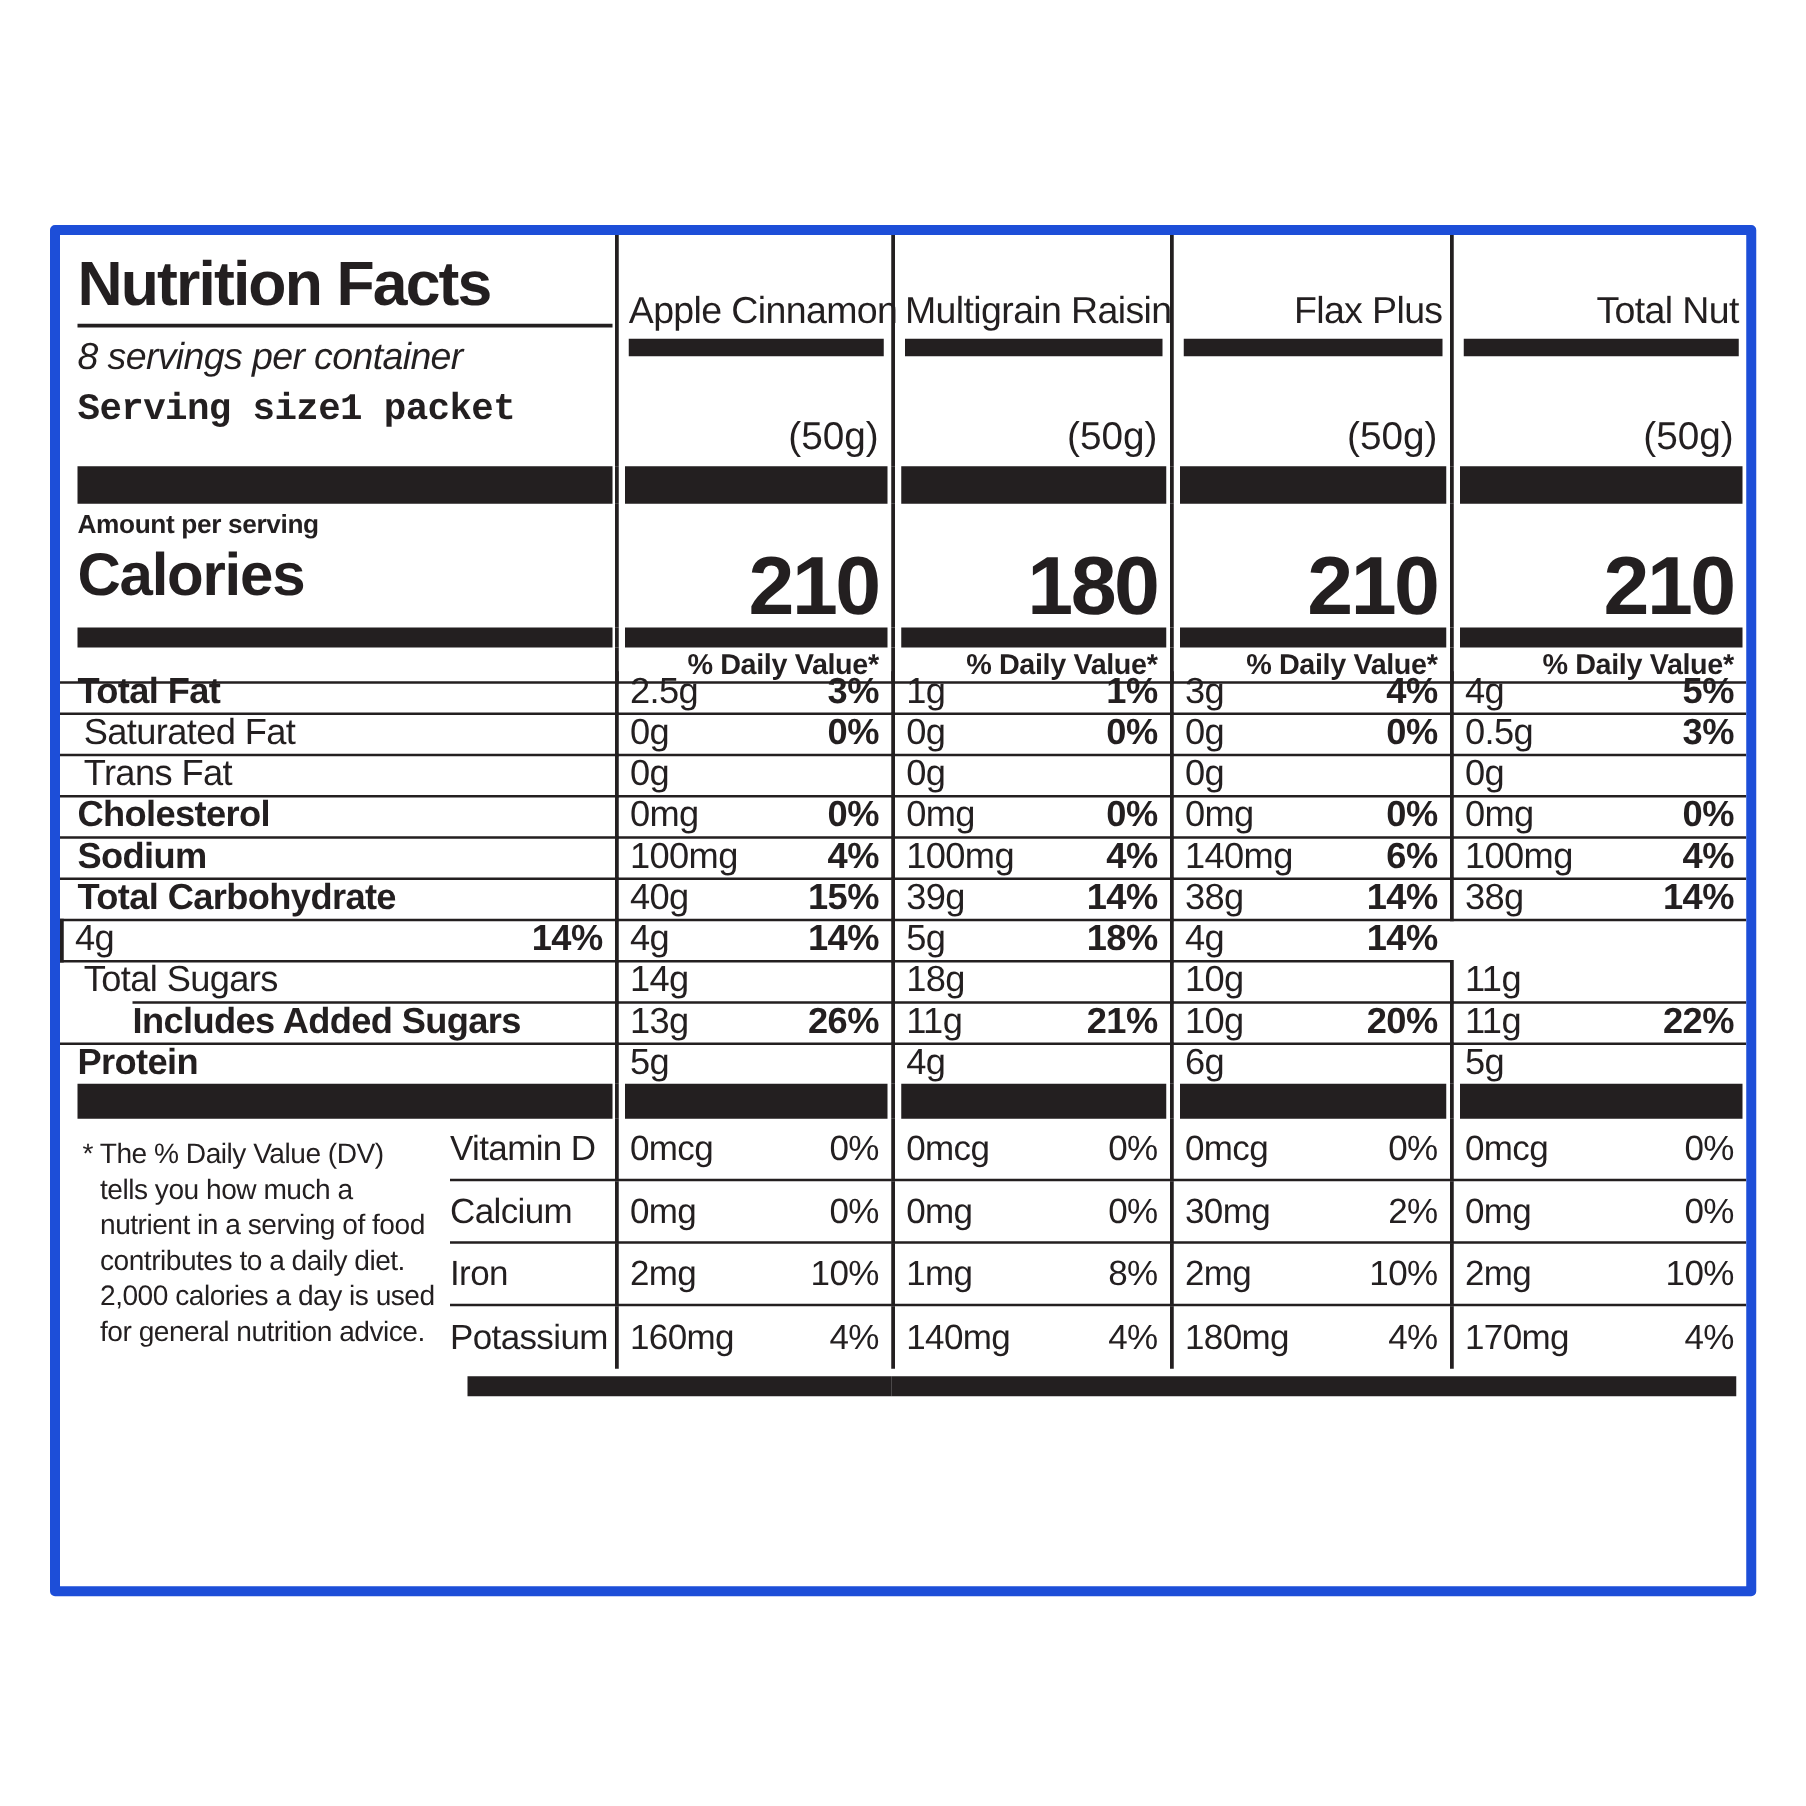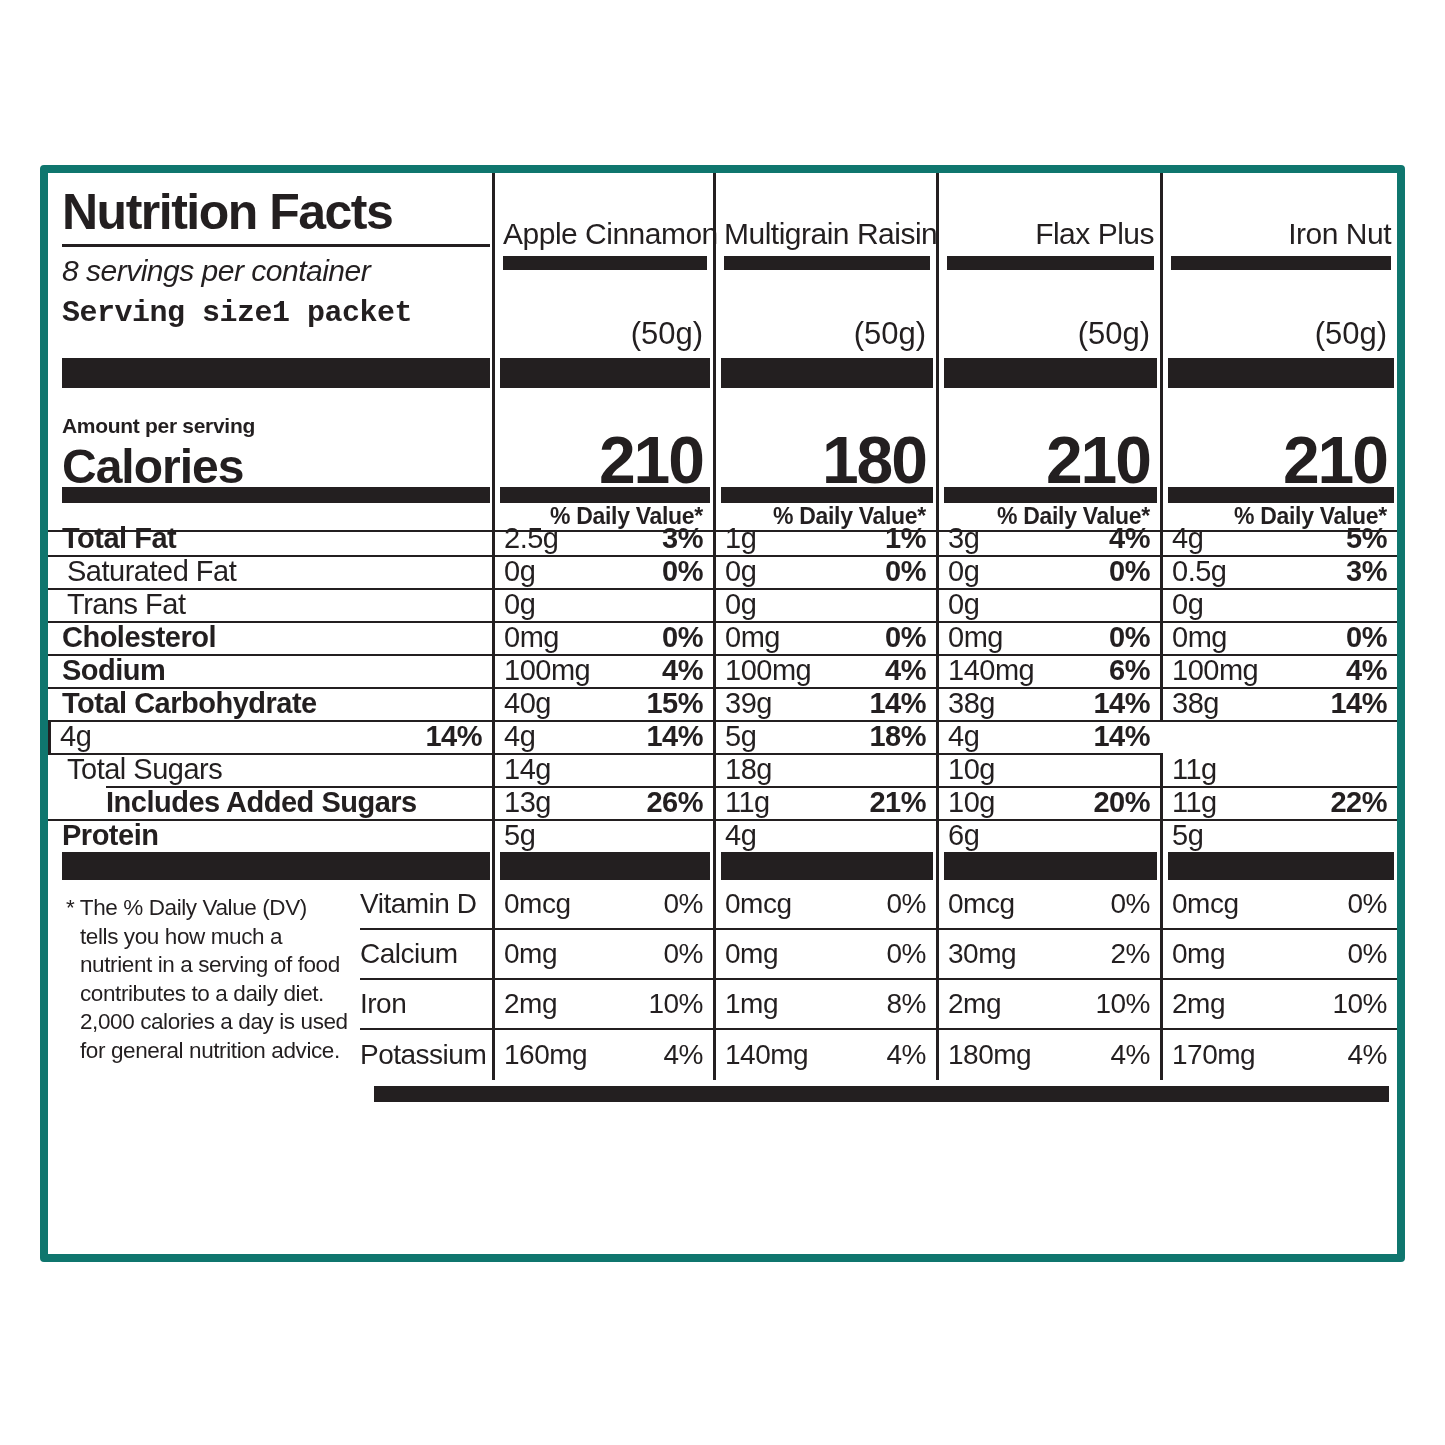--- a/index.html
+++ b/index.html
@@ -4,23 +4,23 @@
 <style>
   * { margin:0; padding:0; box-sizing:border-box; }
   html,body { background:#fff; }
   body {
     width:1445px; height:1445px;
     font-family:"Liberation Sans","DejaVu Sans",sans-serif;
     color:#231f20;
     position:relative;
   }
   .label-box {
-    position:absolute; left:40px; top:165px;
+    position:absolute; left:40px; top:180px;
     width:1365px; height:1097px;
-    border:8px solid #0f766e;
+    border:8px solid #1d4ed8;
     border-radius:4px;
     background:#fff;
     overflow:hidden;
   }
   .row {
     display:grid;
     grid-template-columns:444px 221px 223px 224px 237px;
   }
   .cell { position:relative; }
   .vline { border-left:3px solid #231f20; }
@@ -50,21 +50,21 @@
   .bar-row-thick { height:30px; }
   .bar-row-mid { height:16px; }
   .bar-row-post { height:28px; }
   .bar { background:#231f20; height:100%; }
   .bar-inset-l { margin-left:14px; margin-right:2px; }
   .bar-val { margin:0 3px 0 5px; }
 
   
   .cal-row { height:99px; }
   .cal-left { padding:5px 0 0 14px; }
-  .aps { font-size:21px; font-weight:700; letter-spacing:-0.3px;margin-top:21px; }
+  .aps { font-size:21px; font-weight:700; letter-spacing:-0.3px; }
   .cal-word { font-size:48px; font-weight:800; letter-spacing:-1px; margin-top:1px; }
   .cal-val {
     display:flex; align-items:flex-end; justify-content:flex-end;
     font-size:66px; font-weight:800; line-height:0.95;
     padding:0 10px 2px 0; letter-spacing:-2px;
   }
 
   
   .dv-row { height:19px;text-align:right; }
   .dv-hdr {
@@ -136,21 +136,21 @@
       <div class="flavor-name">Multigrain Raisin</div>
       <div class="flavor-bar"></div>
       <div class="flavor-weight">(50g)</div>
     </div>
     <div class="cell vline flavor-cell">
       <div class="flavor-name">Flax Plus</div>
       <div class="flavor-bar"></div>
       <div class="flavor-weight">(50g)</div>
     </div>
     <div class="cell vline flavor-cell">
-      <div class="flavor-name">Iron Nut</div>
+      <div class="flavor-name">Total Nut</div>
       <div class="flavor-bar"></div>
       <div class="flavor-weight">(50g)</div>
     </div>
   </div>
 
   <div class="row bar-row-thick">
     <div class="cell">
         <div class="bar bar-inset-l"></div>
       </div>
     <div class="cell vline">

